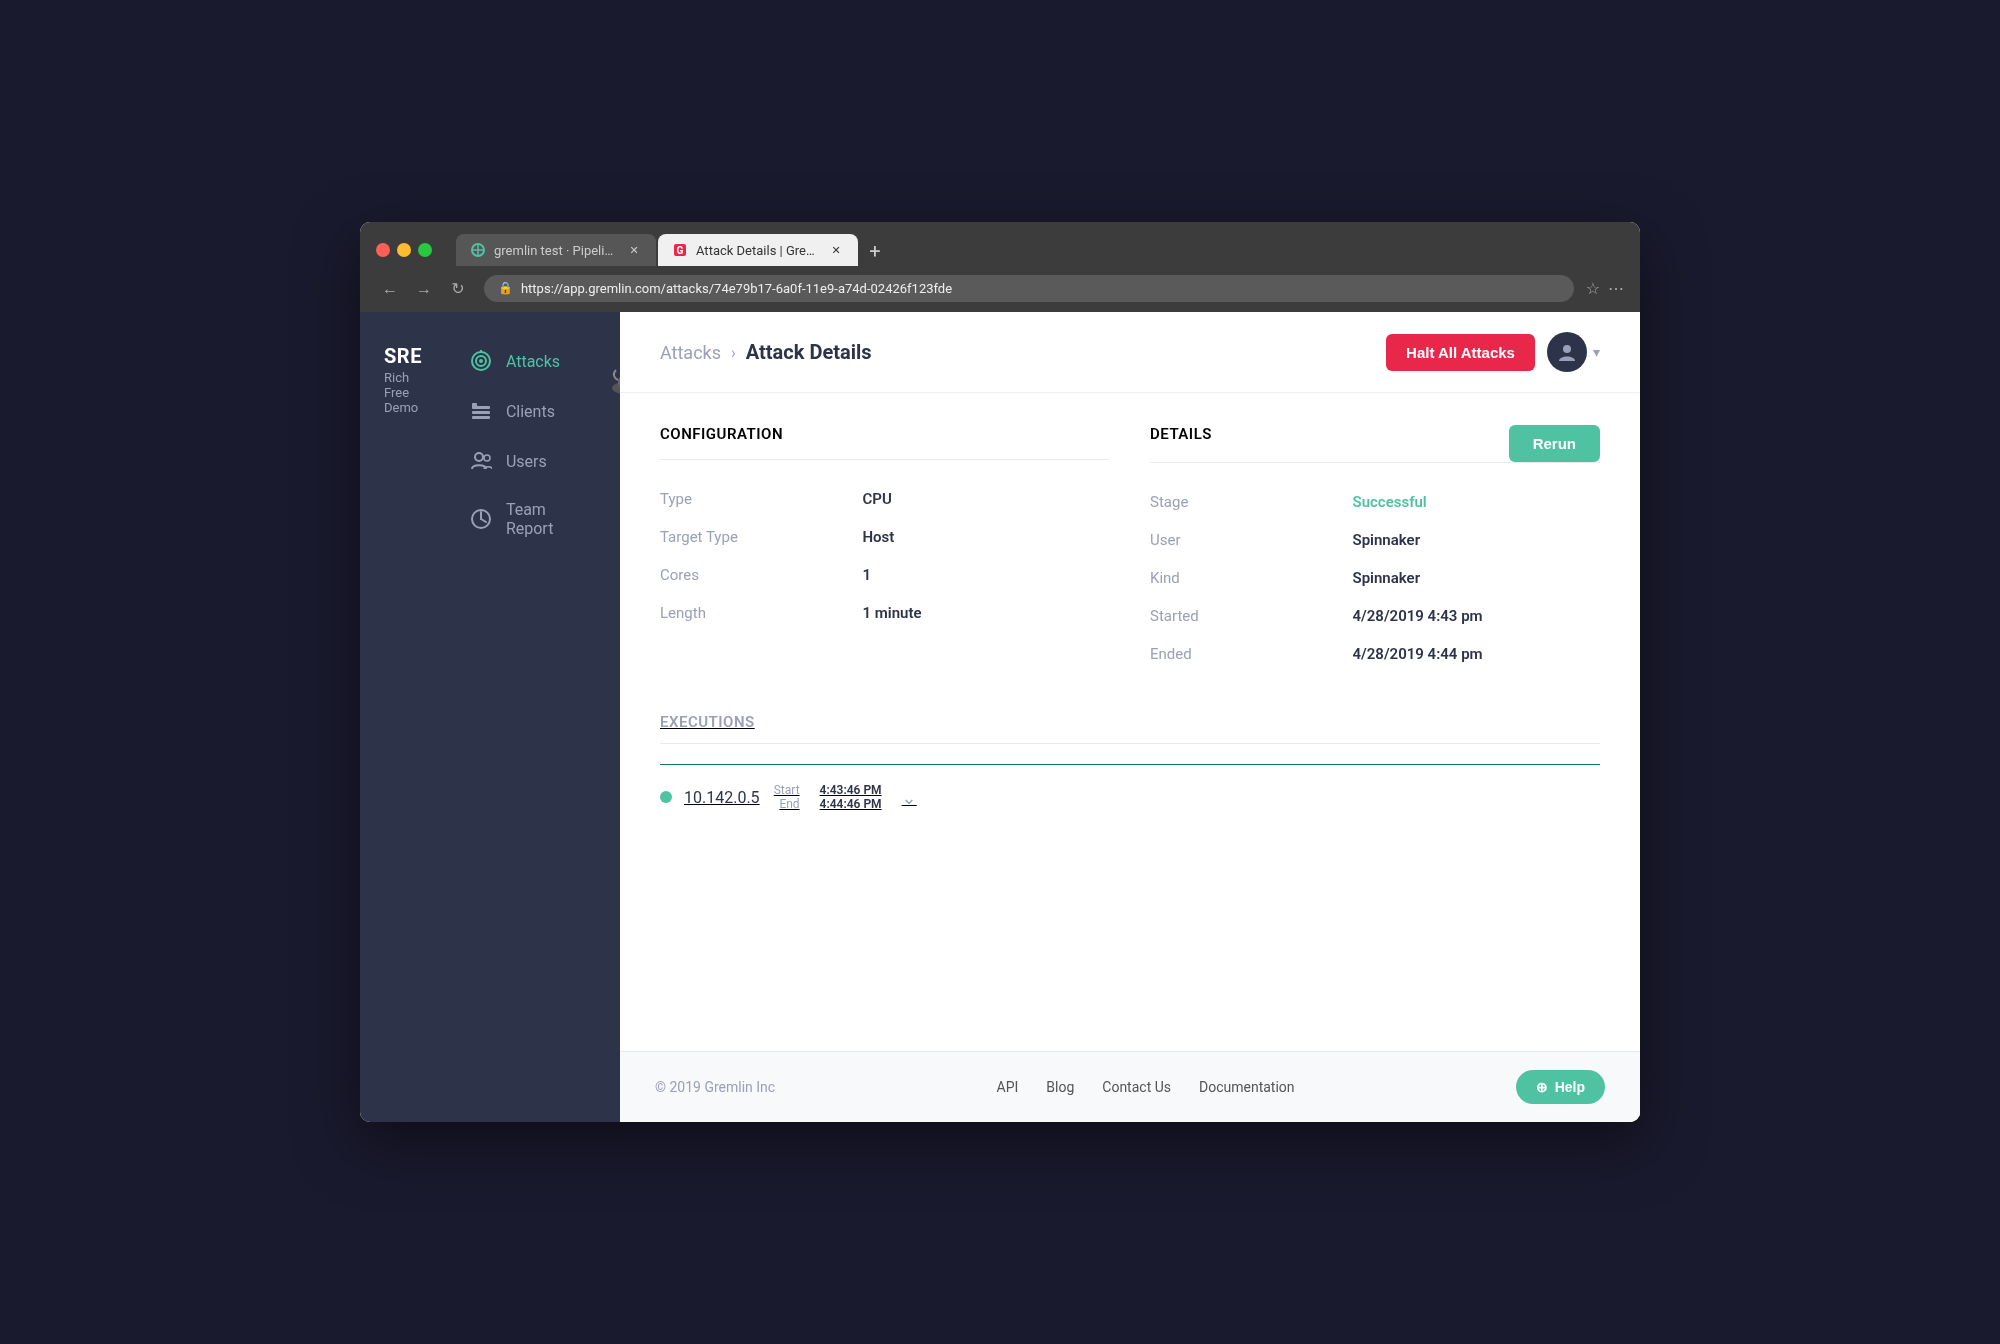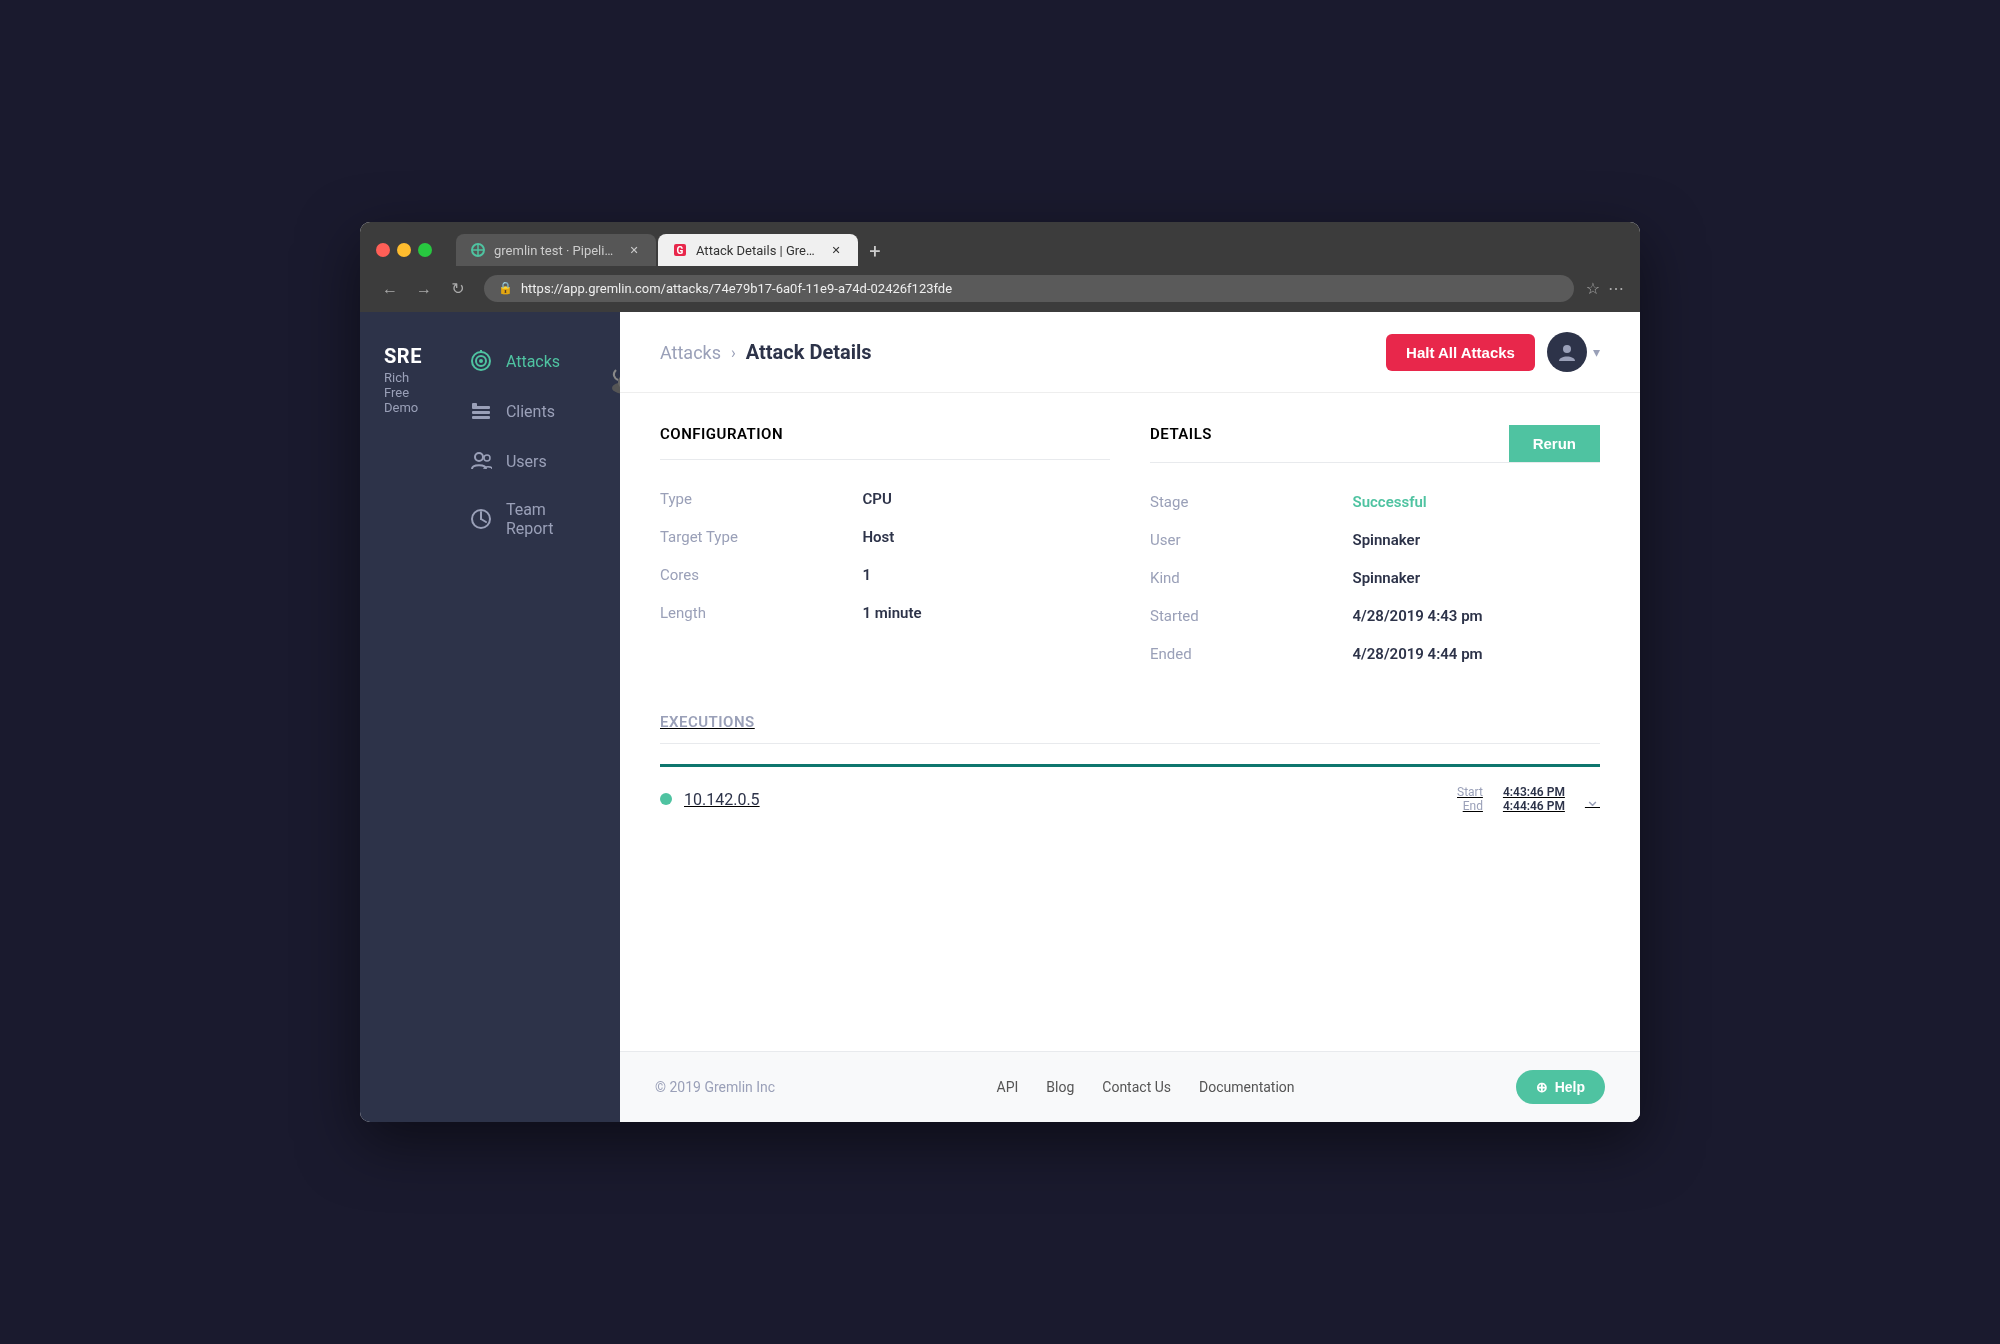--- a/index.html
+++ b/index.html
@@ -368,21 +368,21 @@
 
     .status-success {
       color: #4fc3a1 !important;
       font-weight: 600 !important;
     }
 
     .rerun-btn {
       background: #4fc3a1;
       color: #fff;
       border: none;
-      border-radius: 0;
+      border-radius: 6px;
       padding: 10px 24px;
       font-size: 15px;
       font-weight: 600;
       cursor: pointer;
       float: right;
     }
 
     .details-header {
       display: flex;
       align-items: flex-start;
@@ -400,23 +400,22 @@
       font-size: 15px;
       font-weight: 600;
       letter-spacing: 0.5px;
       text-transform: uppercase;
       margin-bottom: 12px;
     }
 
     .execution-row {
       display: flex;
       align-items: center;
-      justify-content: space-between;
       padding: 18px 0;
-      border-top: 3px solid #0f766e;
+      border-top: 1px solid #0f766e;
     }
 
     .execution-left {
       display: flex;
       align-items: center;
       gap: 12px;
     }
 
     .execution-dot {
       width: 12px;

